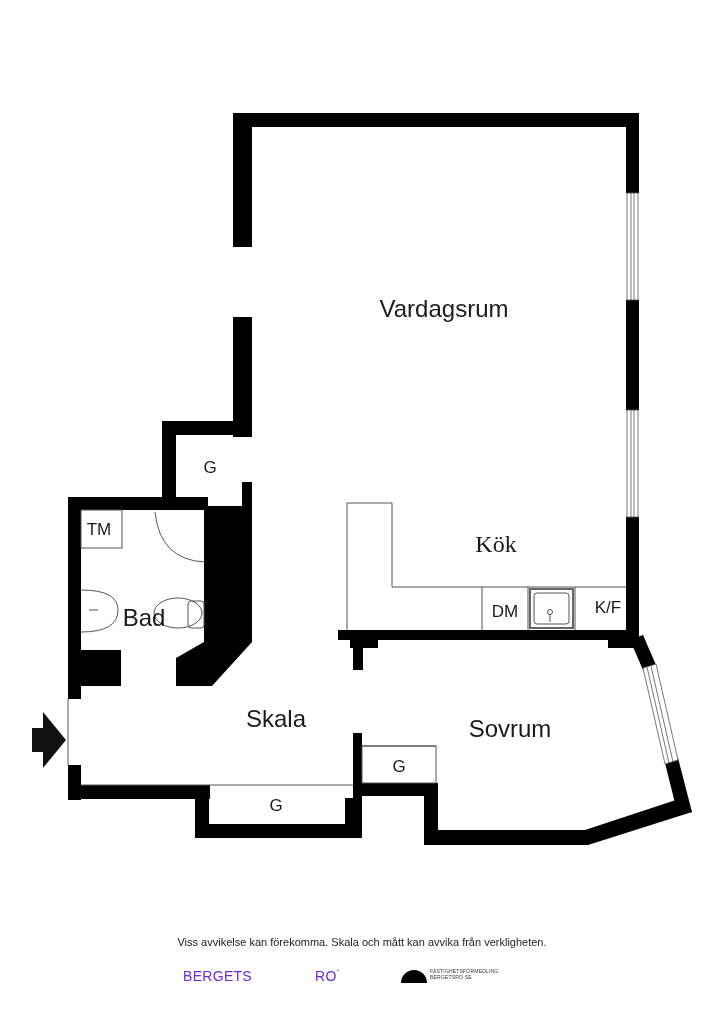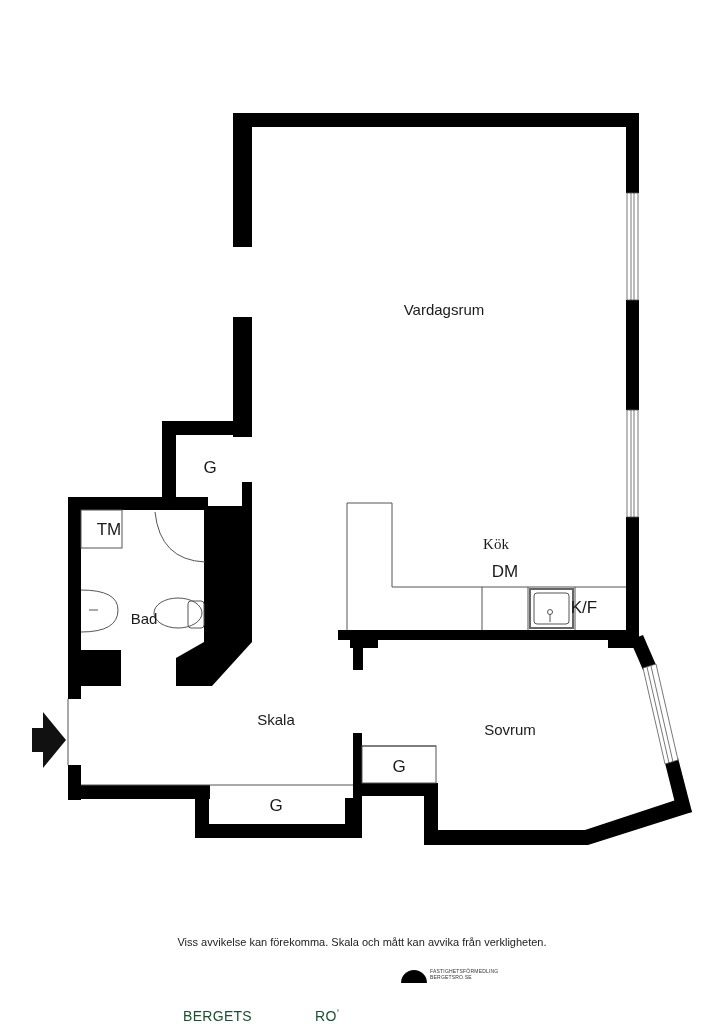--- a/index.html
+++ b/index.html
@@ -1,22 +1,22 @@
 <!DOCTYPE html>
 <html><head>
 <meta charset="utf-8">
 <style>
   html,body{margin:0;padding:0;background:#fff;}
   body{width:724px;height:1024px;position:relative;overflow:hidden;font-family:"Liberation Sans",sans-serif;color:#111;}
   #plan{position:absolute;left:0;top:0;}
   .label{position:absolute;font-family:"Liberation Sans",sans-serif;color:#1a1a1a;white-space:nowrap;transform:translate(-50%,-50%);}
-  .room-lg{font-size:15px;}
+  .room-lg{font-size:24px;}
   .room-md{font-size:17px;}
   .disclaimer{position:absolute;left:0;width:724px;top:936px;text-align:center;font-size:11px;color:#222;}
-  .brand{position:absolute;top:1008px;font-size:14px;color:#14532d;letter-spacing:0.3px;}
+  .brand{position:absolute;top:968px;font-size:14px;color:#6d28d9;letter-spacing:0.3px;}
   .brand-small{position:absolute;font-size:5px;color:#333;letter-spacing:0.2px;line-height:6px;}
 </style>
 </head>
 <body>
 
 <svg id="plan" width="724" height="1024" viewBox="0 0 724 1024" xmlns="http://www.w3.org/2000/svg">
 
   <g fill="#000">
 
     <rect x="233" y="113" width="406" height="14"></rect>
@@ -112,23 +112,23 @@
 
 <div class="label room-lg" style="left:444px;top:309px;">Vardagsrum</div>
 <div class="label room-lg" style="left:496px;top:544px;font-family:Liberation Serif, serif;">Kök</div>
 <div class="label room-lg" style="left:144px;top:586px;margin-top:32px;">Bad</div>
 <div class="label room-lg" style="left:276px;top:719px;">Skala</div>
 <div class="label room-lg" style="left:510px;top:729px;text-align:center;">Sovrum</div>
 <div class="label room-md" style="left:210px;top:468px;">G</div>
 <div class="label room-md" style="left:276px;top:806px;">G</div>
 <div class="label room-md" style="left:399px;top:767px;">G</div>
 
-<div class="label room-md" style="left:109px;top:530px;text-align:right;">TM</div>
-<div class="label room-md" style="left:505px;top:572px;">DM</div>
-<div class="label room-md" style="left:584px;top:608px;">K/F</div>
+<div class="label room-md" style="left:99px;top:530px;text-align:right;">TM</div>
+<div class="label room-md" style="left:505px;top:612px;">DM</div>
+<div class="label room-md" style="left:608px;top:608px;">K/F</div>
 
 <div class="disclaimer">Viss avvikelse kan förekomma. Skala och mått kan avvika från verkligheten.</div>
 
 <div class="brand" style="left:183px;">BERGETS</div>
 <div class="brand" style="left:315px;">
   <span>RO</span><sup style="font-size:7px;">°</sup>
 </div>
 
 <svg style="position:absolute;left:400px;top:968px;" width="28" height="16">
   <path d="M1,15 A13,13 0 0 1 27,15 Z" fill="#000"></path>

